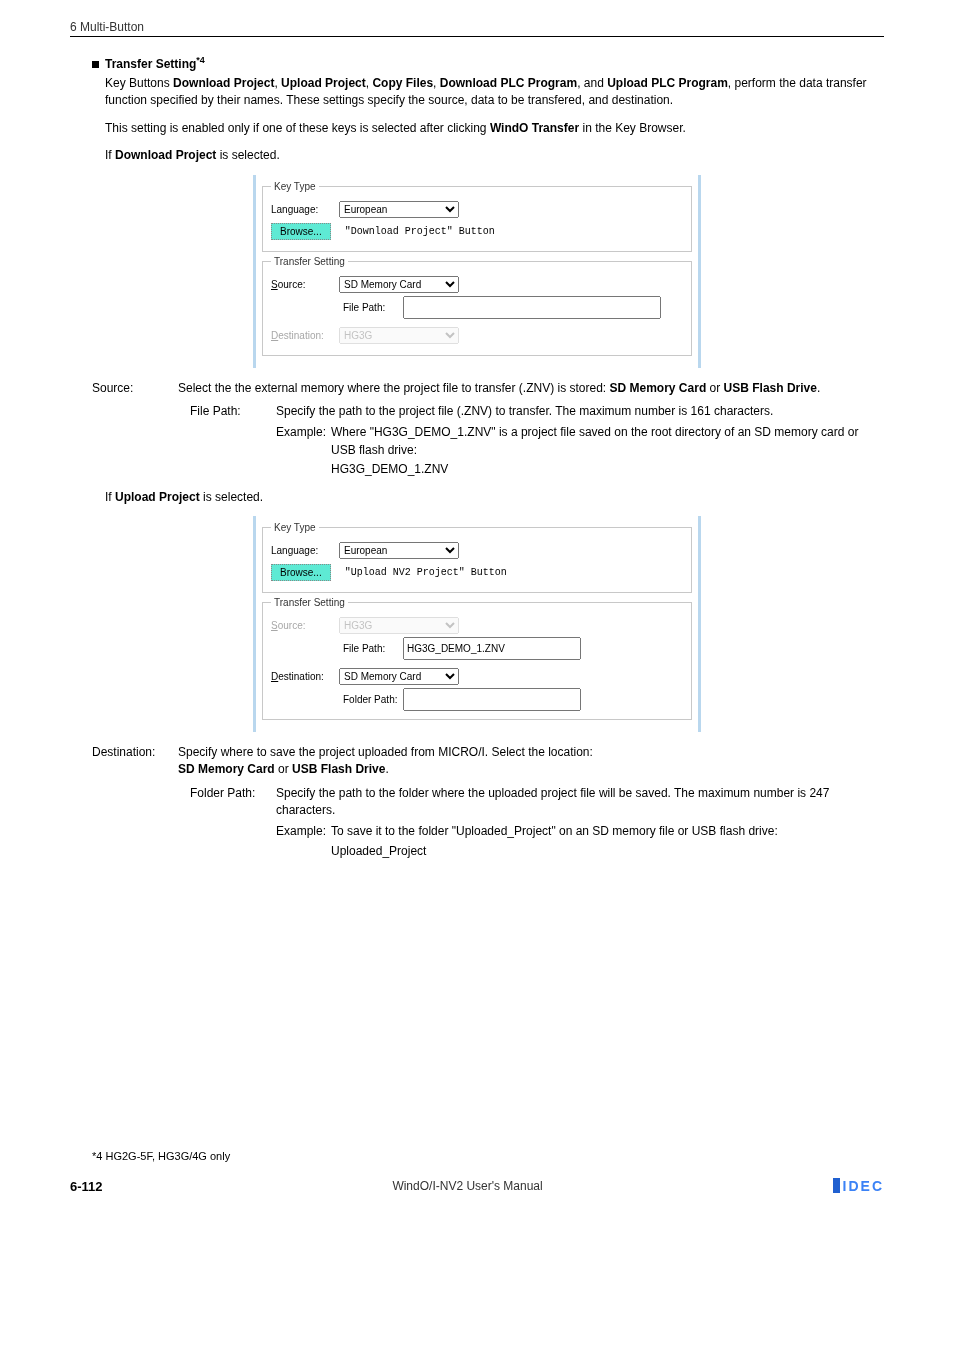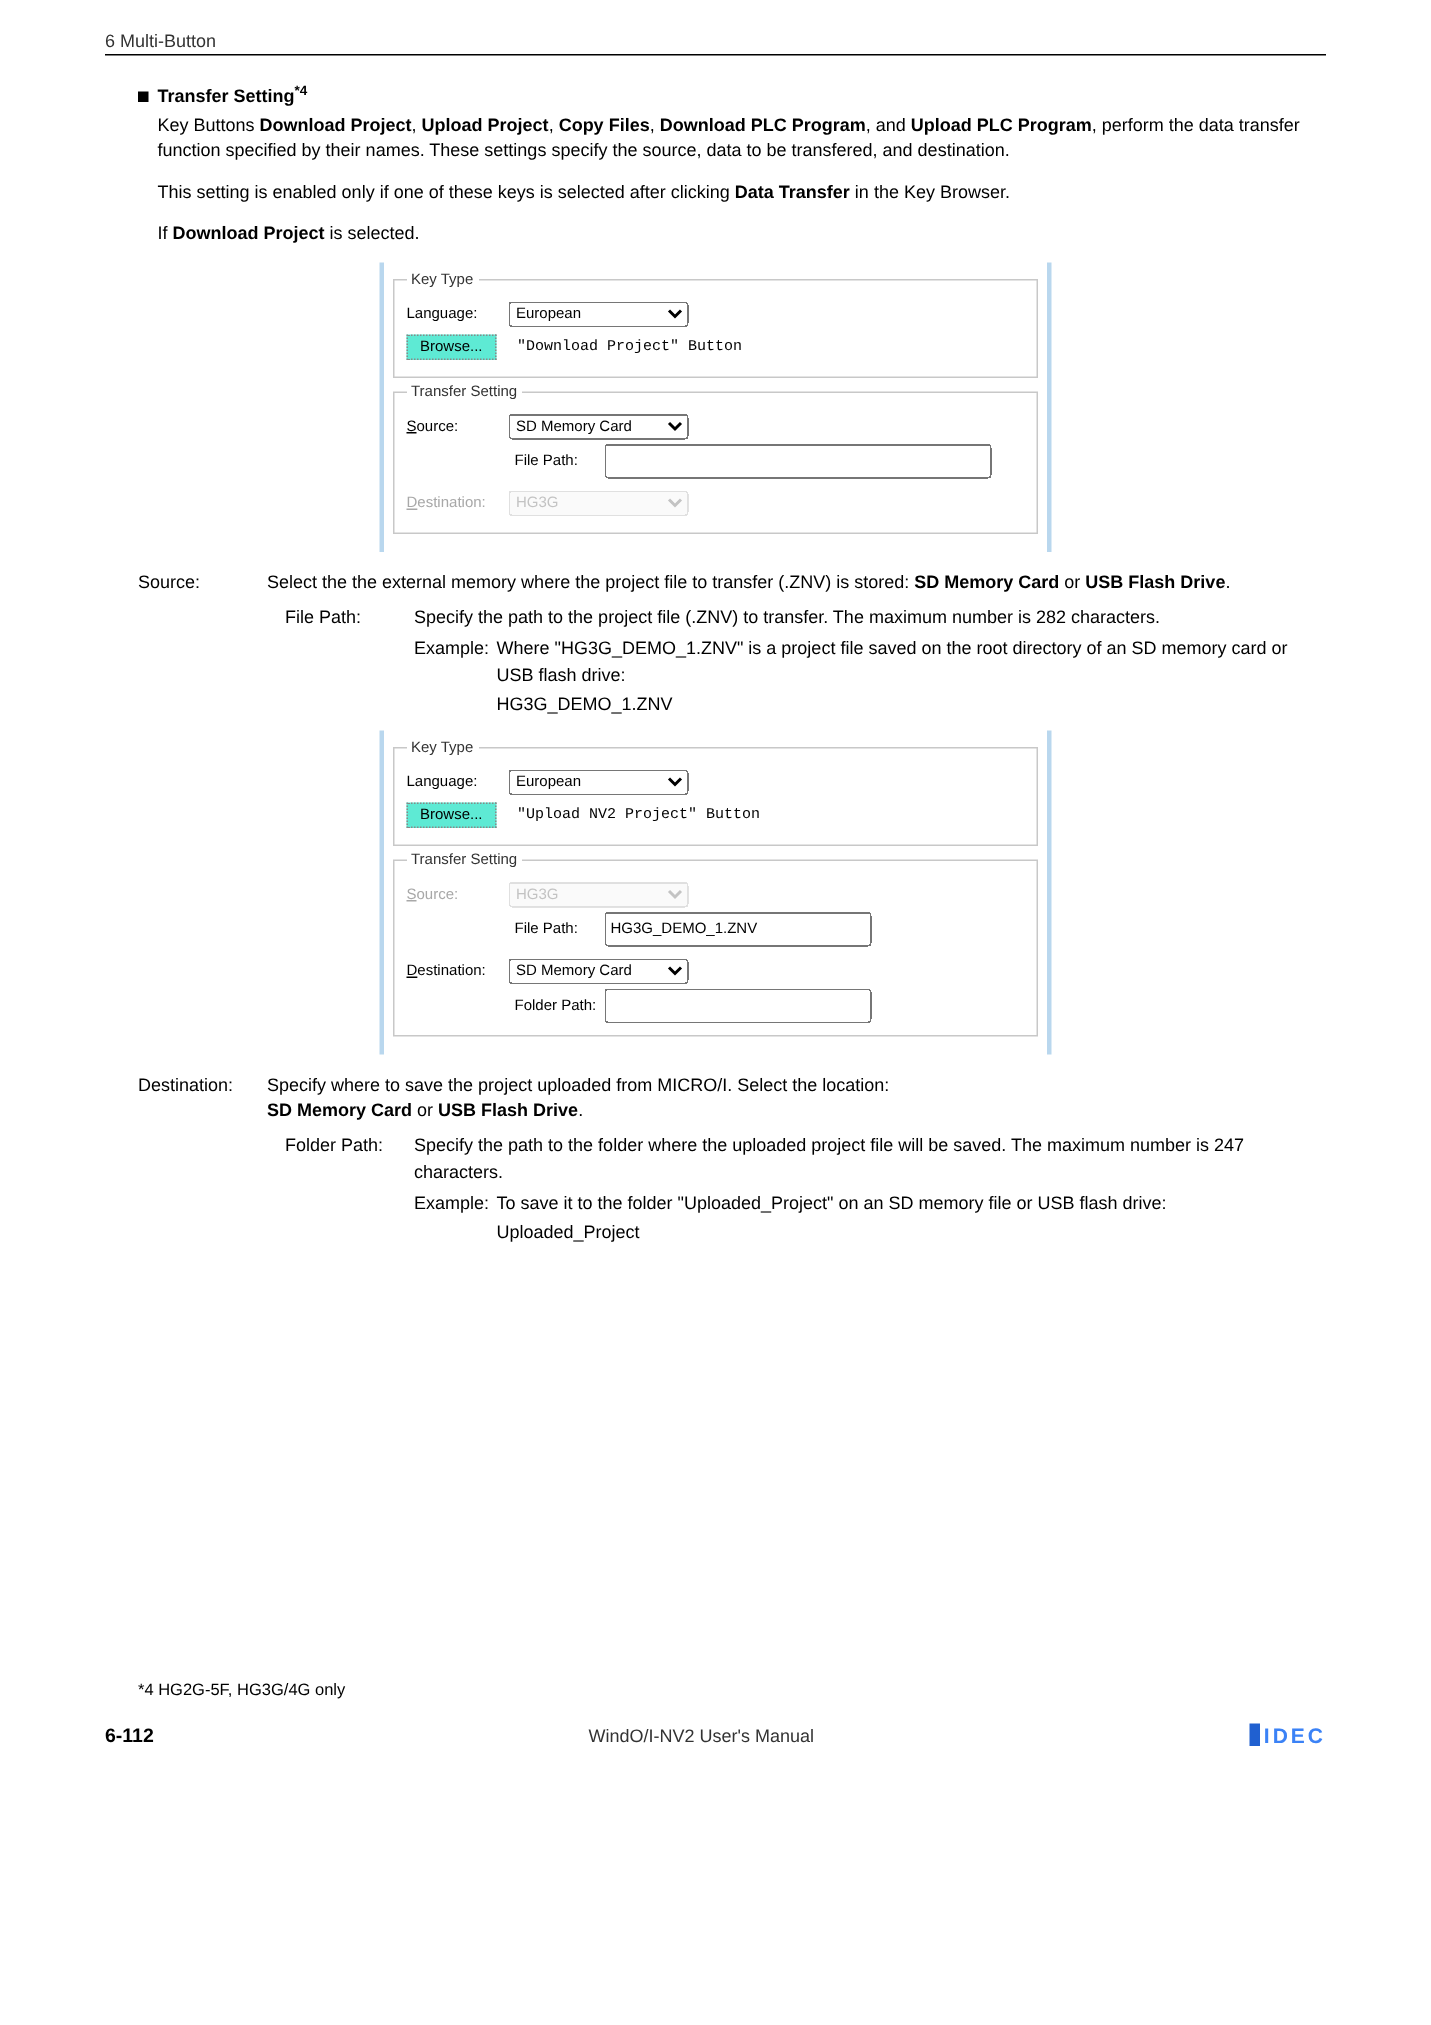--- a/index.html
+++ b/index.html
@@ -64,21 +64,21 @@
     <span>
       <span class="bold">Transfer Setting</span><span class="sup">*4</span>
     </span>
   </div>
 
   <div class="body-indent">
     <p>
       <span>Key Buttons </span><span class="bold">Download Project</span><span>, </span><span class="bold">Upload Project</span><span>, </span><span class="bold">Copy Files</span><span>, </span><span class="bold">Download PLC Program</span><span>, and </span><span class="bold">Upload PLC Program</span><span>, perform the data transfer function specified by their names. These settings specify the source, data to be transfered, and destination.</span>
     </p>
     <p>
-      <span>This setting is enabled only if one of these keys is selected after clicking </span><span class="bold">Data Transfer</span><span> in the Key Browser.</span>
+      <span>This setting is enabled only if one of these keys is selected after clicking </span><span class="bold">WindO Transfer</span><span> in the Key Browser.</span>
     </p>
     <p>
       <span>If </span><span class="bold">Download Project</span><span> is selected.</span>
     </p>
   </div>
 
   <div class="panel-wrap">
     <div class="panel">
       <fieldset>
         <legend>Key Type</legend>
@@ -110,28 +110,33 @@
   </div>
 
   <div class="def">
     <div class="term">Source:</div>
     <div class="txt">
       <span>Select the the external memory where the project file to transfer (.ZNV) is stored: </span><span class="bold">SD Memory Card</span><span> or </span><span class="bold">USB Flash Drive</span><span>.</span>
     </div>
   </div>
   <div class="def2">
     <div class="term">File Path:</div>
-    <div class="txt">Specify the path to the project file (.ZNV) to transfer. The maximum number is 282 characters.</div>
+    <div class="txt">Specify the path to the project file (.ZNV) to transfer. The maximum number is 161 characters.</div>
   </div>
   <div class="ex">
     <div class="term">Example:</div>
     <div class="txt">Where "HG3G_DEMO_1.ZNV" is a project file saved on the root directory of an SD memory card or USB flash drive:</div>
   </div>
   <div class="ex-cont">HG3G_DEMO_1.ZNV</div>
 
+  <div class="body-indent" style="margin-top:10px;">
+    <p>
+      <span>If </span><span class="bold">Upload Project</span><span> is selected.</span>
+    </p>
+  </div>
 
   <div class="panel-wrap">
     <div class="panel">
       <fieldset>
         <legend>Key Type</legend>
         <div class="row">
           <span class="lbl">Language:</span>
           <select style="width:120px;"><option>European</option></select>
         </div>
         <div class="row" style="margin-top:5px;">

